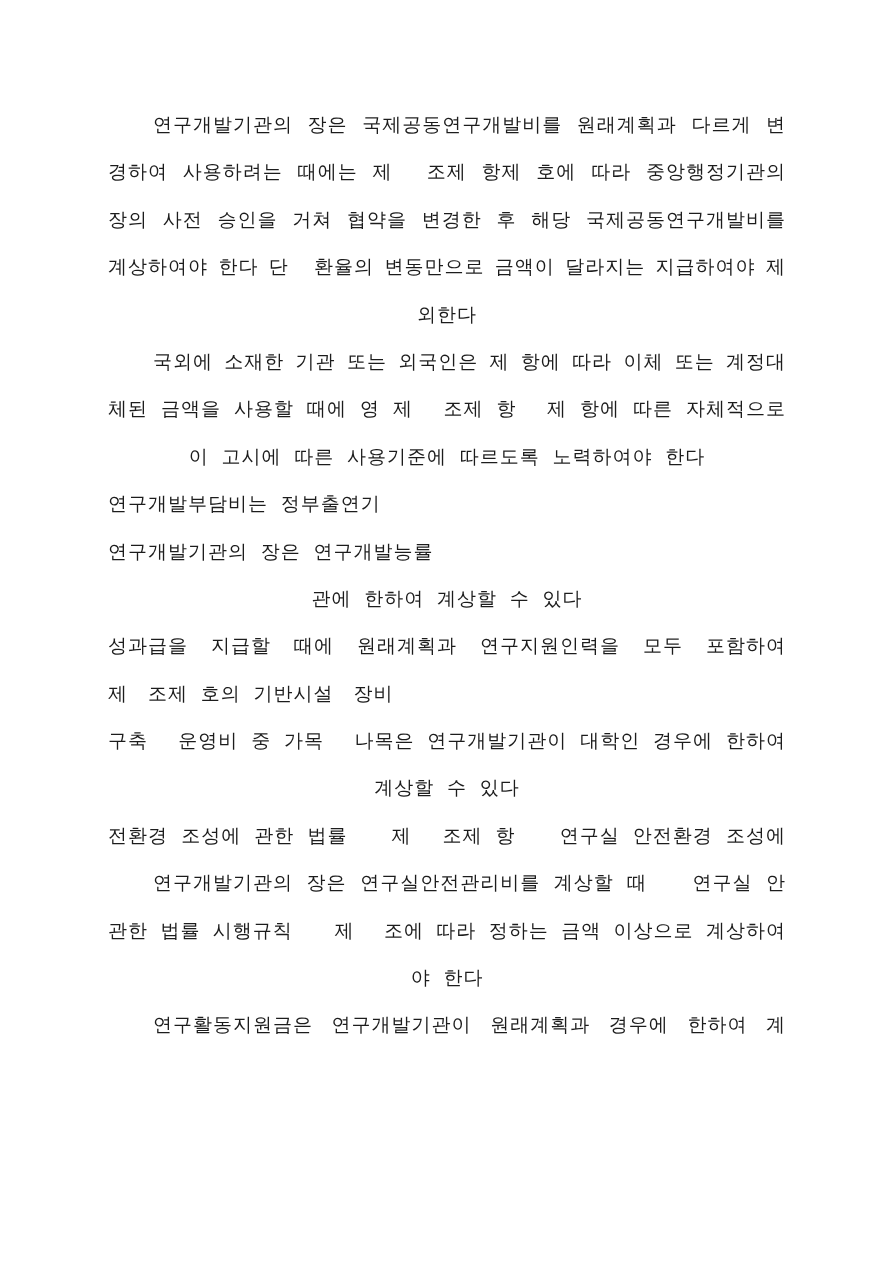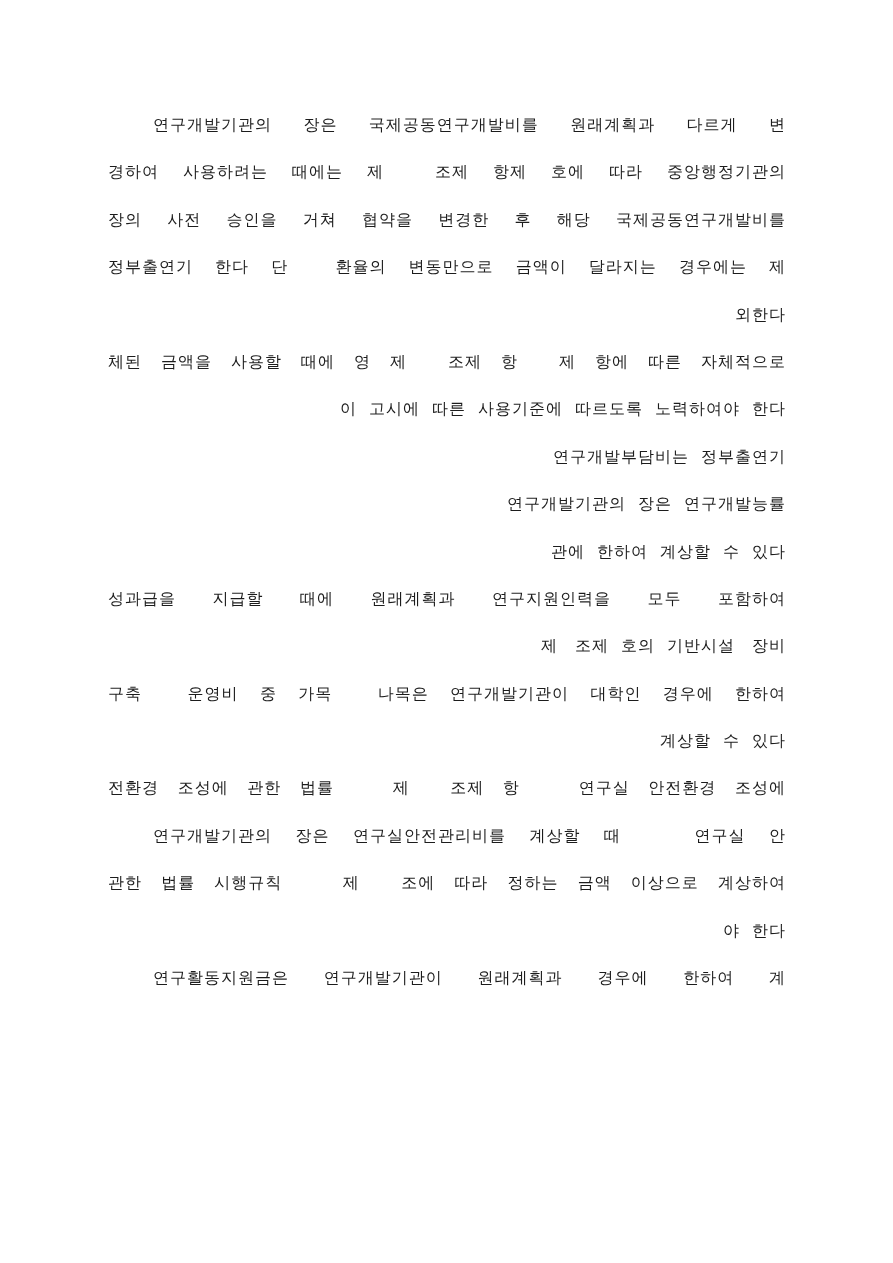--- a/index.html
+++ b/index.html
@@ -14,55 +14,55 @@
     background: #ffffff;
     overflow: hidden;
     font-family: "Liberation Serif", "DejaVu Serif", serif;
   }
   .text-block {
     position: absolute;
     left: 108px;
     top: 101px;
     width: 678px;
     color: #1c1c1c;
-    font-size: 16px;
+    font-size: 19px;
     line-height: 47.4px;
     letter-spacing: 1px;
   }
   .line {
     height: 47.4px;
     overflow: visible;
   }
   .line.fill {
     text-align: justify;
     text-align-last: justify;
     word-spacing: 2px;
   }
   .line.left {
-    text-align: right;
+    text-align: center;
     word-spacing: 7px;
   }
   .line.right {
-    text-align: right;
     word-spacing: 7px;
   }
   .line.indent {
     text-indent: 45px;
   }
 </style>
 </head>
 <body>
 
 <div class="page">
   <div class="text-block">
     <div class="line fill indent">연구개발기관의 장은 국제공동연구개발비를 원래계획과 다르게 변</div>
     <div class="line fill">경하여 사용하려는 때에는 제　조제 항제 호에 따라 중앙행정기관의</div>
     <div class="line fill">장의 사전 승인을 거쳐 협약을 변경한 후 해당 국제공동연구개발비를</div>
-    <div class="line fill">정부출연기 한다 단　환율의 변동만으로 금액이 달라지는 경우에는 제</div>
+    <div class="line fill">계상하여야 한다 단　환율의 변동만으로 금액이 달라지는 지급하여야 제</div>
     <div class="line left">외한다</div>
+    <div class="line fill indent">국외에 소재한 기관 또는 외국인은 제 항에 따라 이체 또는 계정대</div>
     <div class="line fill">체된 금액을 사용할 때에 영 제　조제 항　제 항에 따른 자체적으로</div>
     <div class="line left">이 고시에 따른 사용기준에 따르도록 노력하여야 한다</div>
     <div class="line right">연구개발부담비는 정부출연기</div>
     <div class="line right">연구개발기관의 장은 연구개발능률</div>
     <div class="line left">관에 한하여 계상할 수 있다</div>
     <div class="line fill">성과급을 지급할 때에 원래계획과 연구지원인력을 모두 포함하여</div>
     <div class="line right">제　조제 호의 기반시설　장비</div>
     <div class="line fill">구축　운영비 중 가목　나목은 연구개발기관이 대학인 경우에 한하여</div>
     <div class="line left">계상할 수 있다</div>
     <div class="line fill">전환경 조성에 관한 법률　 제　조제 항　 연구실 안전환경 조성에</div>

